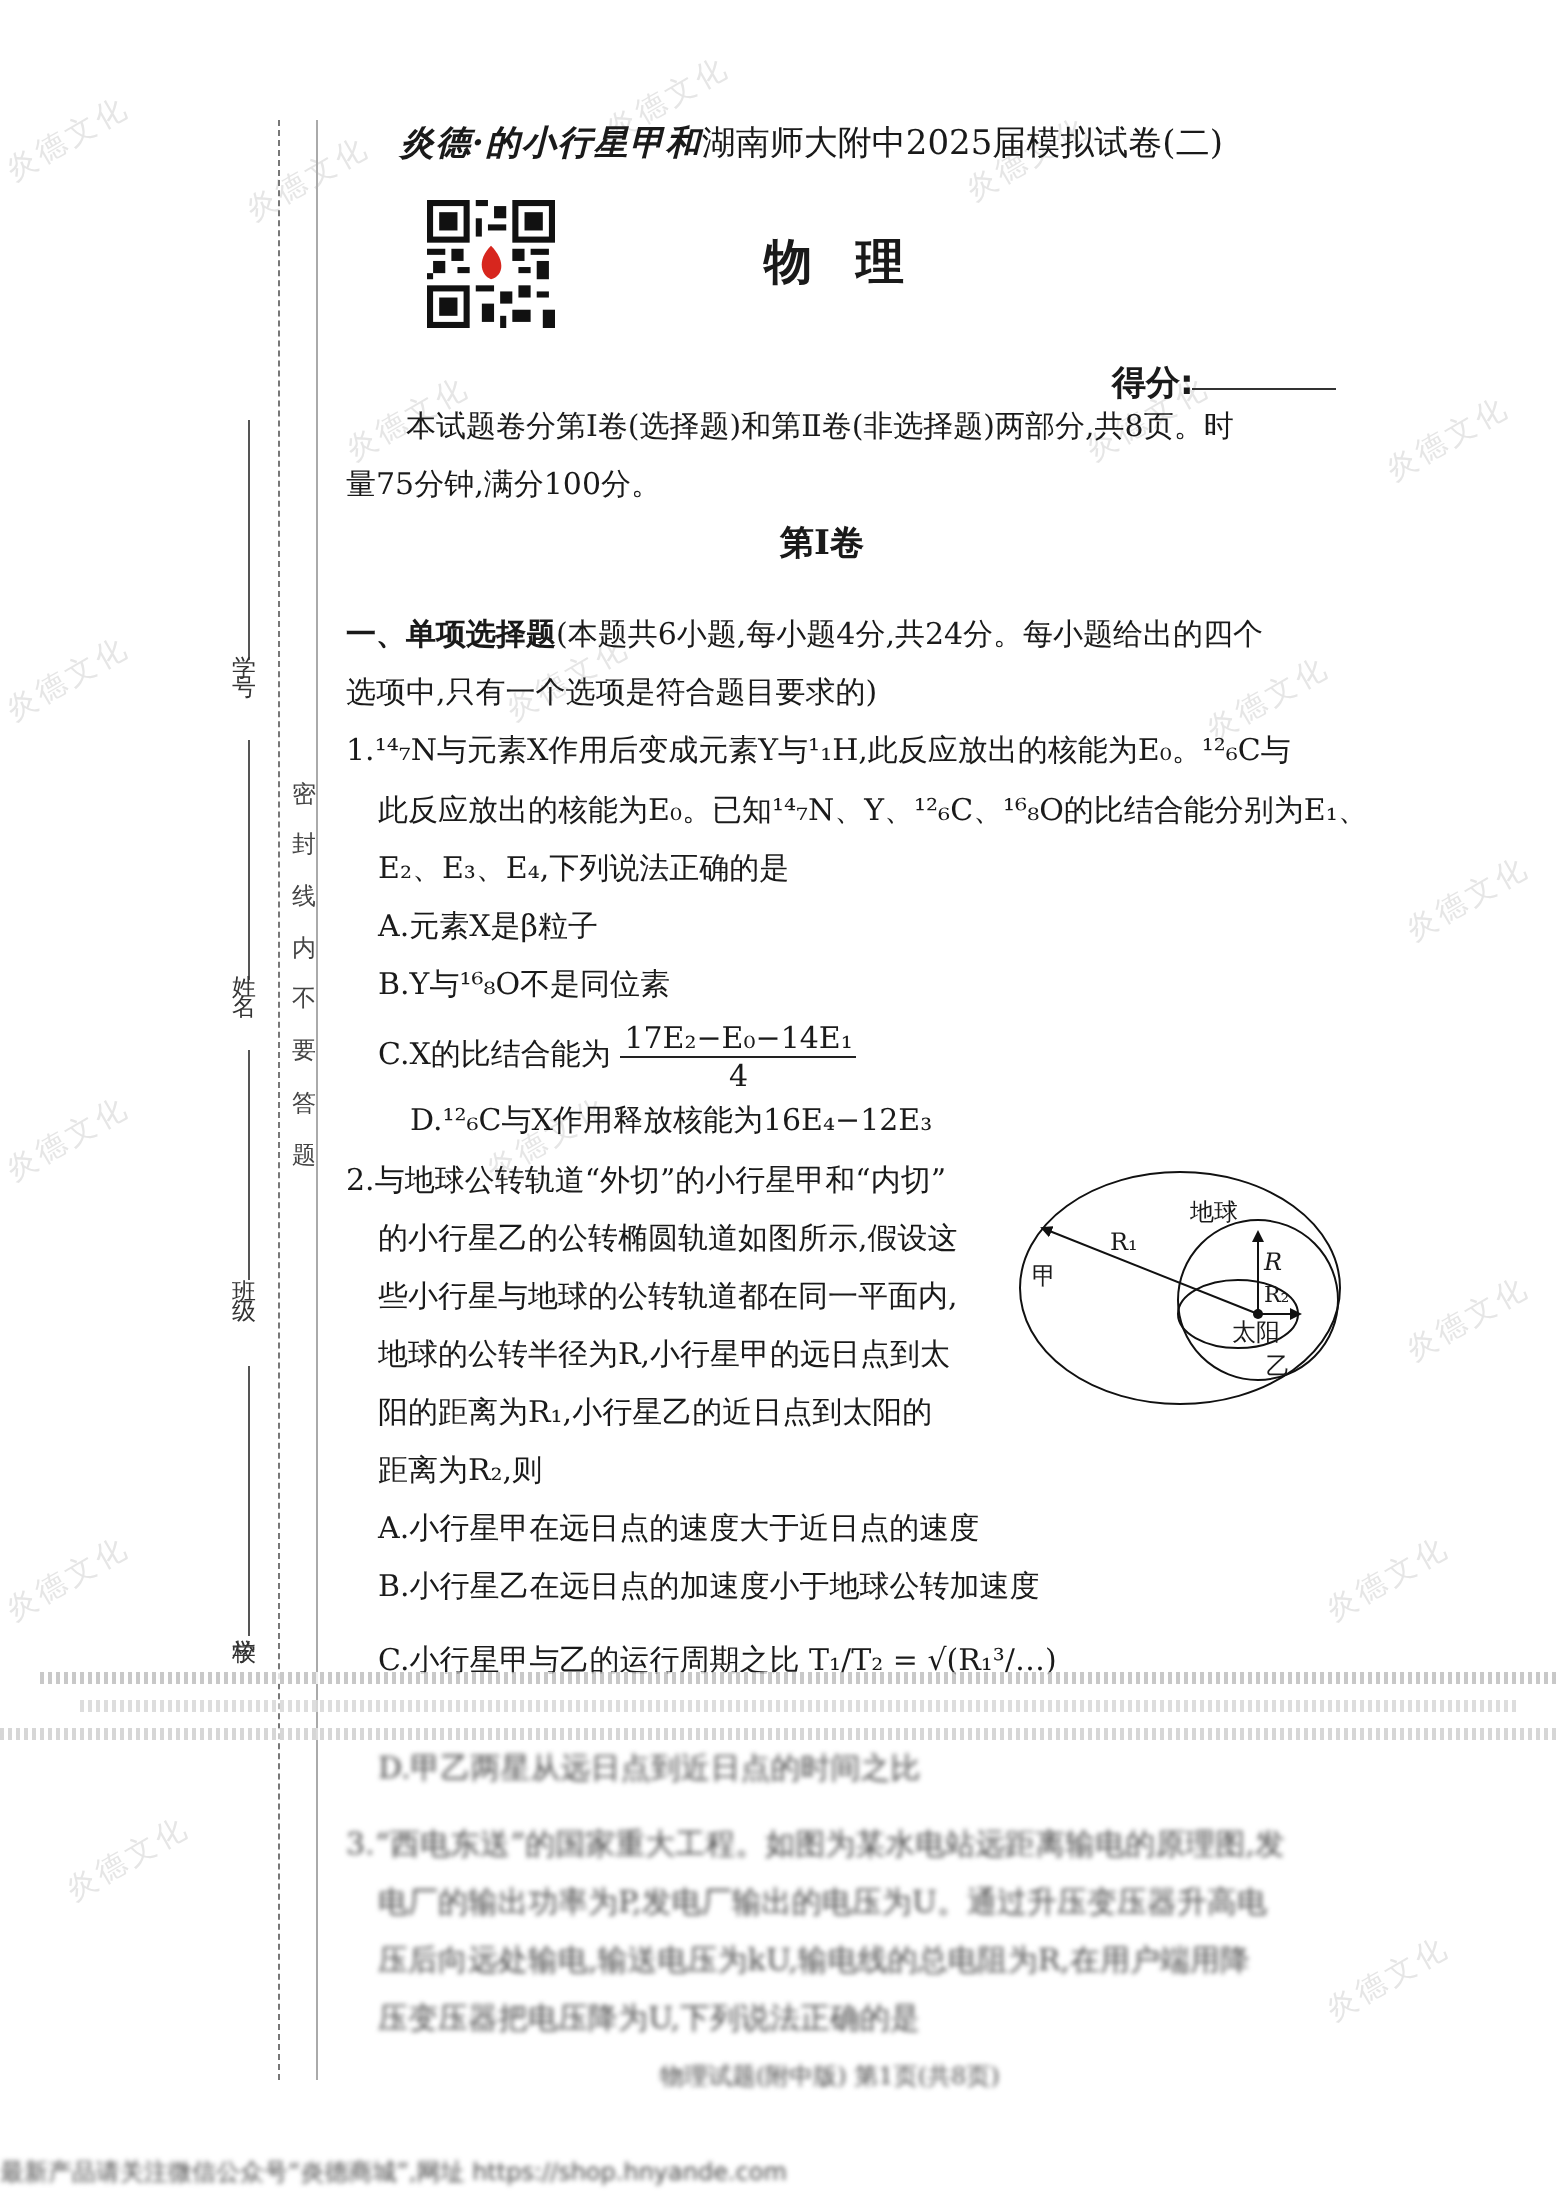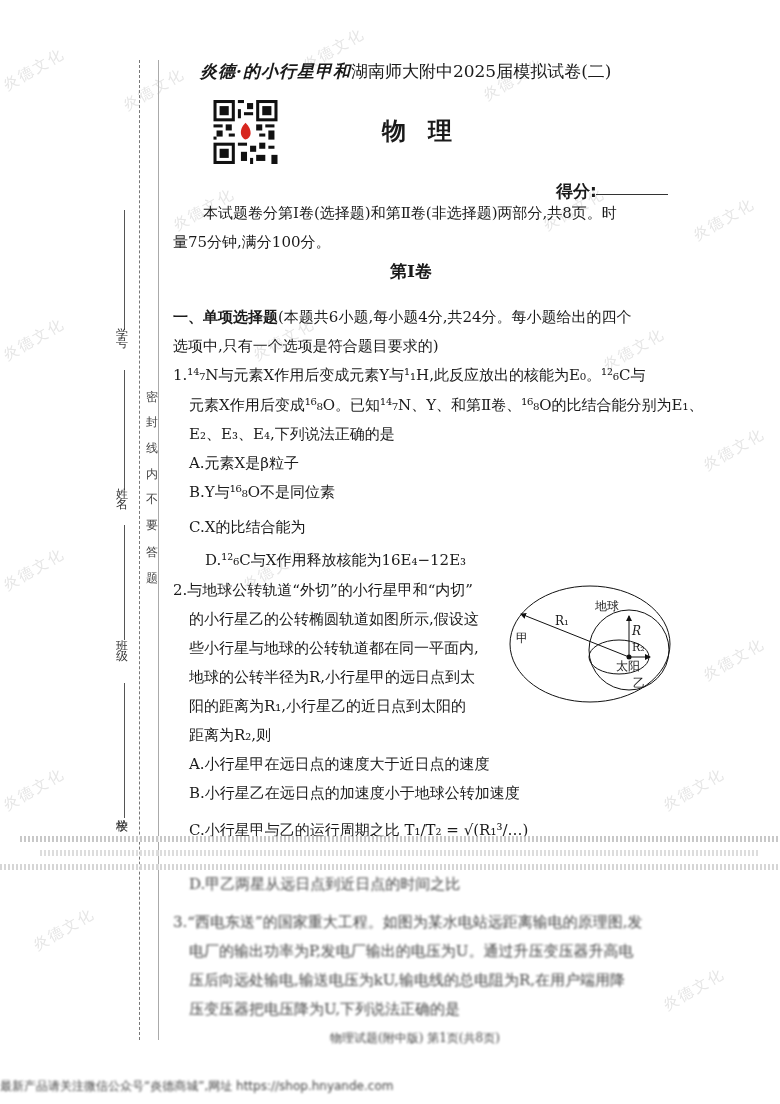--- a/index.html
+++ b/index.html
@@ -117,31 +117,35 @@
 <div class="abs section">第Ⅰ卷</div>
 
 <div class="p heading" style="left:173px;top:303px">
   <b>一、单项选择题</b><span>(本题共6小题,每小题4分,共24分。每小题给出的四个</span>
 </div>
 <div class="p" style="left:173px;top:332px">选项中,只有一个选项是符合题目要求的)</div>
 
 <div class="p" style="left:173px;top:361px">
   <span>1.</span><span>¹⁴₇N与元素X作用后变成元素Y与¹₁H,此反应放出的核能为E₀。¹²₆C与</span>
 </div>
-<div class="p" style="left:189px;top:391px">元素X作用后变成¹⁶₈O。已知¹⁴₇N、Y、和第Ⅱ卷、¹⁶₈O的比结合能分别为E₁、</div>
+<div class="p" style="left:189px;top:391px">此反应放出的核能为E₀。已知¹⁴₇N、Y、¹²₆C、¹⁶₈O的比结合能分别为E₁、</div>
 <div class="p" style="left:189px;top:420px">E₂、E₃、E₄,下列说法正确的是</div>
 
 <div class="p" style="left:189px;top:449px">
   <span>A.</span><span>元素X是β粒子</span>
 </div>
 <div class="p" style="left:189px;top:478px">
   <span>B.</span><span>Y与¹⁶₈O不是同位素</span>
 </div>
 <div class="p" style="left:189px;top:508px;line-height:38px">
   <span>C.</span><span>X的比结合能为</span>
+  <span class="frac">
+    <span class="num">17E₂−E₀−14E₁</span>
+    <span class="den">4</span>
+  </span>
 </div>
 <div class="p" style="left:205px;top:546px">
   <span>D.</span><span>¹²₆C与X作用释放核能为16E₄−12E₃</span>
 </div>
 
 <div class="p" style="left:173px;top:576px">
   <span>2.</span><span>与地球公转轨道“外切”的小行星甲和“内切”</span>
 </div>
 <div class="p" style="left:189px;top:605px">的小行星乙的公转椭圆轨道如图所示,假设这</div>
 <div class="p" style="left:189px;top:634px">些小行星与地球的公转轨道都在同一平面内,</div>

